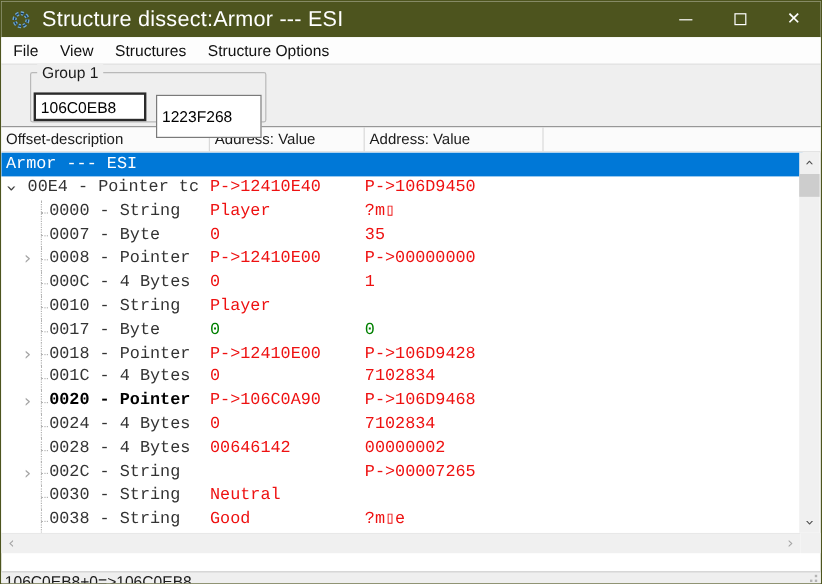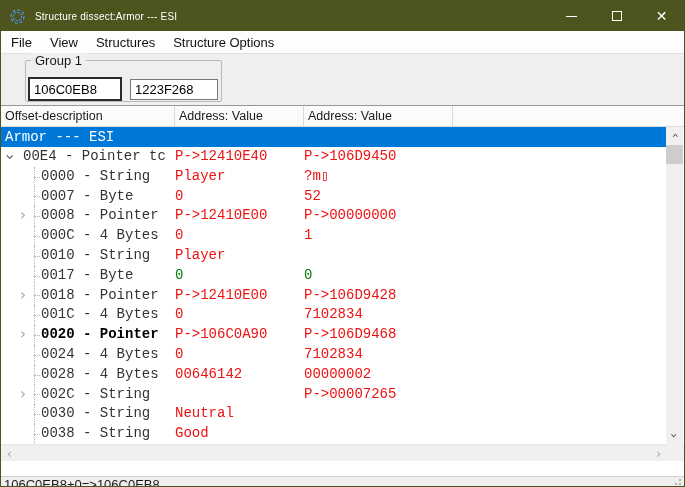--- a/index.html
+++ b/index.html
@@ -9,21 +9,21 @@
     width: 685px; height: 487px; position: relative; overflow: hidden;
     background: #fff; border: 1px solid var(--titlebar);
     display: flex; flex-direction: column;
   }
   
   .titlebar {
     height: 30px; background: var(--titlebar); color: #fff;
     display: flex; align-items: center; flex: none;
   }
   .app-icon { width: 17px; height: 17px; margin: 0 9px 0 8px; flex: none; }
-  .title-text { font-size: 10px; letter-spacing: .2px; }
+  .title-text { font-size: 18px; letter-spacing: .2px; }
   .tb-spacer { flex: 1; }
   .tb-btn { width: 45px; height: 30px; display: flex; align-items: center; justify-content: center; flex: none; }
   .min-glyph { width: 11px; height: 1px; background: #fff; }
   .max-glyph { width: 10px; height: 10px; border: 1px solid #fff; }
   .close-glyph { color: #fff; font-size: 14px; font-family: "DejaVu Sans", sans-serif; line-height: 1; }
   
   .menubar {
     height: 22px; background: #fdfdfd; display: flex; align-items: center;
     font-size: 13px; color: #111; flex: none; padding-left: 1px;
   }
@@ -36,21 +36,21 @@
   }
   .groupbox-label {
     position: absolute; top: -8px; left: 5px; background: #efefef;
     padding: 0 4px; font-size: 13px; color: #1a1a1a;
   }
   .addr-input {
     position: absolute; font-family: "Liberation Sans", sans-serif;
     font-size: 13px; color: #000; background: #fff; padding: 0 4px; outline: none;
   }
   .addr-input.focused { left: 2px; top: 16px; width: 94px; height: 24px; border: 2px solid #2b2b2b; }
-  .addr-input.normal  { left: 104px; top: 18px; width: 88px; height: 21px; border: 1px solid #7a7a7a; }
+  .addr-input.normal  { left: 104px; top: 18px; width: 88px; height: 36px; border: 1px solid #7a7a7a; }
   
   .header {
     height: 22px; flex: none; background: #fbfbfb; display: flex;
     border-top: 1px solid #979797; border-bottom: 1px solid #dcdcdc;
     font-size: 12.5px; color: #1a1a1a;
   }
   .hcell { padding: 3px 0 0 4px; border-right: 1px solid #d9d9d9; height: 100%; }
   .hcell.c1 { width: 174px; flex: none; }
   .hcell.c2 { width: 129px; flex: none; }
   .hcell.c3 { width: 149px; flex: none; }
@@ -144,33 +144,33 @@
     <div class="hcell c2">Address: Value</div>
     <div class="hcell c3">Address: Value</div>
     <div class="hcell c4"></div>
   </div>
 
   <div class="list">
     <div class="selrow">Armor --- ESI</div>
 
   <div class="row lvl1"><div class="cell desc-cell"><span class="chev expanded">›</span><span class="desc">00E4 - Pointer tc</span></div><div class="cell v1" style="color: rgb(238, 17, 17);">P-&gt;12410E40</div><div class="cell v2" style="color: rgb(238, 17, 17);">P-&gt;106D9450</div></div>
       <div class="row lvl2"><div class="cell desc-cell"><span class="treeline"></span><span class="stub"></span><span class="desc">0000 - String</span></div><div class="cell v1" style="color: rgb(238, 17, 17);">Player</div><div class="cell v2" style="color: rgb(238, 17, 17);">?m▯</div></div>
-      <div class="row lvl2"><div class="cell desc-cell"><span class="treeline"></span><span class="stub"></span><span class="desc">0007 - Byte</span></div><div class="cell v1" style="color: rgb(238, 17, 17);">0</div><div class="cell v2" style="color: rgb(238, 17, 17);">52</div></div>
+      <div class="row lvl2"><div class="cell desc-cell"><span class="treeline"></span><span class="stub"></span><span class="desc">0007 - Byte</span></div><div class="cell v1" style="color: rgb(238, 17, 17);">0</div><div class="cell v2" style="color: rgb(238, 17, 17);">35</div></div>
       <div class="row lvl2"><div class="cell desc-cell"><span class="treeline"></span><span class="stub"></span><span class="chev collapsed">›</span><span class="desc">0008 - Pointer</span></div><div class="cell v1" style="color: rgb(238, 17, 17);">P-&gt;12410E00</div><div class="cell v2" style="color: rgb(238, 17, 17);">P-&gt;00000000</div></div>
       <div class="row lvl2"><div class="cell desc-cell"><span class="treeline"></span><span class="stub"></span><span class="desc">000C - 4 Bytes</span></div><div class="cell v1" style="color: rgb(238, 17, 17);">0</div><div class="cell v2" style="color: rgb(238, 17, 17);">1</div></div>
       <div class="row lvl2"><div class="cell desc-cell"><span class="treeline"></span><span class="stub"></span><span class="desc">0010 - String</span></div><div class="cell v1" style="color: rgb(238, 17, 17);">Player</div><div class="cell v2" style="color: rgb(238, 17, 17);"></div></div>
       <div class="row lvl2"><div class="cell desc-cell"><span class="treeline"></span><span class="stub"></span><span class="desc">0017 - Byte</span></div><div class="cell v1" style="color: rgb(0, 128, 0);">0</div><div class="cell v2" style="color: rgb(0, 128, 0);">0</div></div>
       <div class="row lvl2"><div class="cell desc-cell"><span class="treeline"></span><span class="stub"></span><span class="chev collapsed">›</span><span class="desc">0018 - Pointer</span></div><div class="cell v1" style="color: rgb(238, 17, 17);">P-&gt;12410E00</div><div class="cell v2" style="color: rgb(238, 17, 17);">P-&gt;106D9428</div></div>
       <div class="row lvl2"><div class="cell desc-cell"><span class="treeline"></span><span class="stub"></span><span class="desc">001C - 4 Bytes</span></div><div class="cell v1" style="color: rgb(238, 17, 17);">0</div><div class="cell v2" style="color: rgb(238, 17, 17);">7102834</div></div>
       <div class="row lvl2 bold"><div class="cell desc-cell"><span class="treeline"></span><span class="stub"></span><span class="chev collapsed">›</span><span class="desc">0020 - Pointer</span></div><div class="cell v1" style="color: rgb(238, 17, 17);">P-&gt;106C0A90</div><div class="cell v2" style="color: rgb(238, 17, 17);">P-&gt;106D9468</div></div>
       <div class="row lvl2"><div class="cell desc-cell"><span class="treeline"></span><span class="stub"></span><span class="desc">0024 - 4 Bytes</span></div><div class="cell v1" style="color: rgb(238, 17, 17);">0</div><div class="cell v2" style="color: rgb(238, 17, 17);">7102834</div></div>
       <div class="row lvl2"><div class="cell desc-cell"><span class="treeline"></span><span class="stub"></span><span class="desc">0028 - 4 Bytes</span></div><div class="cell v1" style="color: rgb(238, 17, 17);">00646142</div><div class="cell v2" style="color: rgb(238, 17, 17);">00000002</div></div>
       <div class="row lvl2"><div class="cell desc-cell"><span class="treeline"></span><span class="stub"></span><span class="chev collapsed">›</span><span class="desc">002C - String</span></div><div class="cell v1" style="color: rgb(238, 17, 17); margin-top: 47px;">P-&gt;006C6172</div><div class="cell v2" style="color: rgb(238, 17, 17);">P-&gt;00007265</div></div>
       <div class="row lvl2"><div class="cell desc-cell"><span class="treeline"></span><span class="stub"></span><span class="desc">0030 - String</span></div><div class="cell v1" style="color: rgb(238, 17, 17);">Neutral</div><div class="cell v2" style="color: rgb(238, 17, 17);"></div></div>
-      <div class="row lvl2"><div class="cell desc-cell"><span class="treeline"></span><span class="stub"></span><span class="desc">0038 - String</span></div><div class="cell v1" style="color: rgb(238, 17, 17);">Good</div></div>
+      <div class="row lvl2"><div class="cell desc-cell"><span class="treeline"></span><span class="stub"></span><span class="desc">0038 - String</span></div><div class="cell v1" style="color: rgb(238, 17, 17);">Good</div><div class="cell v2" style="color: rgb(238, 17, 17);">?m▯e</div></div>
     </div>
 
   <div class="vscroll">
     <div class="v-arrow up">
         <span>›</span>
       </div>
     <div class="v-thumb"></div>
     <div class="v-arrow down">
         <span>›</span>
       </div>

